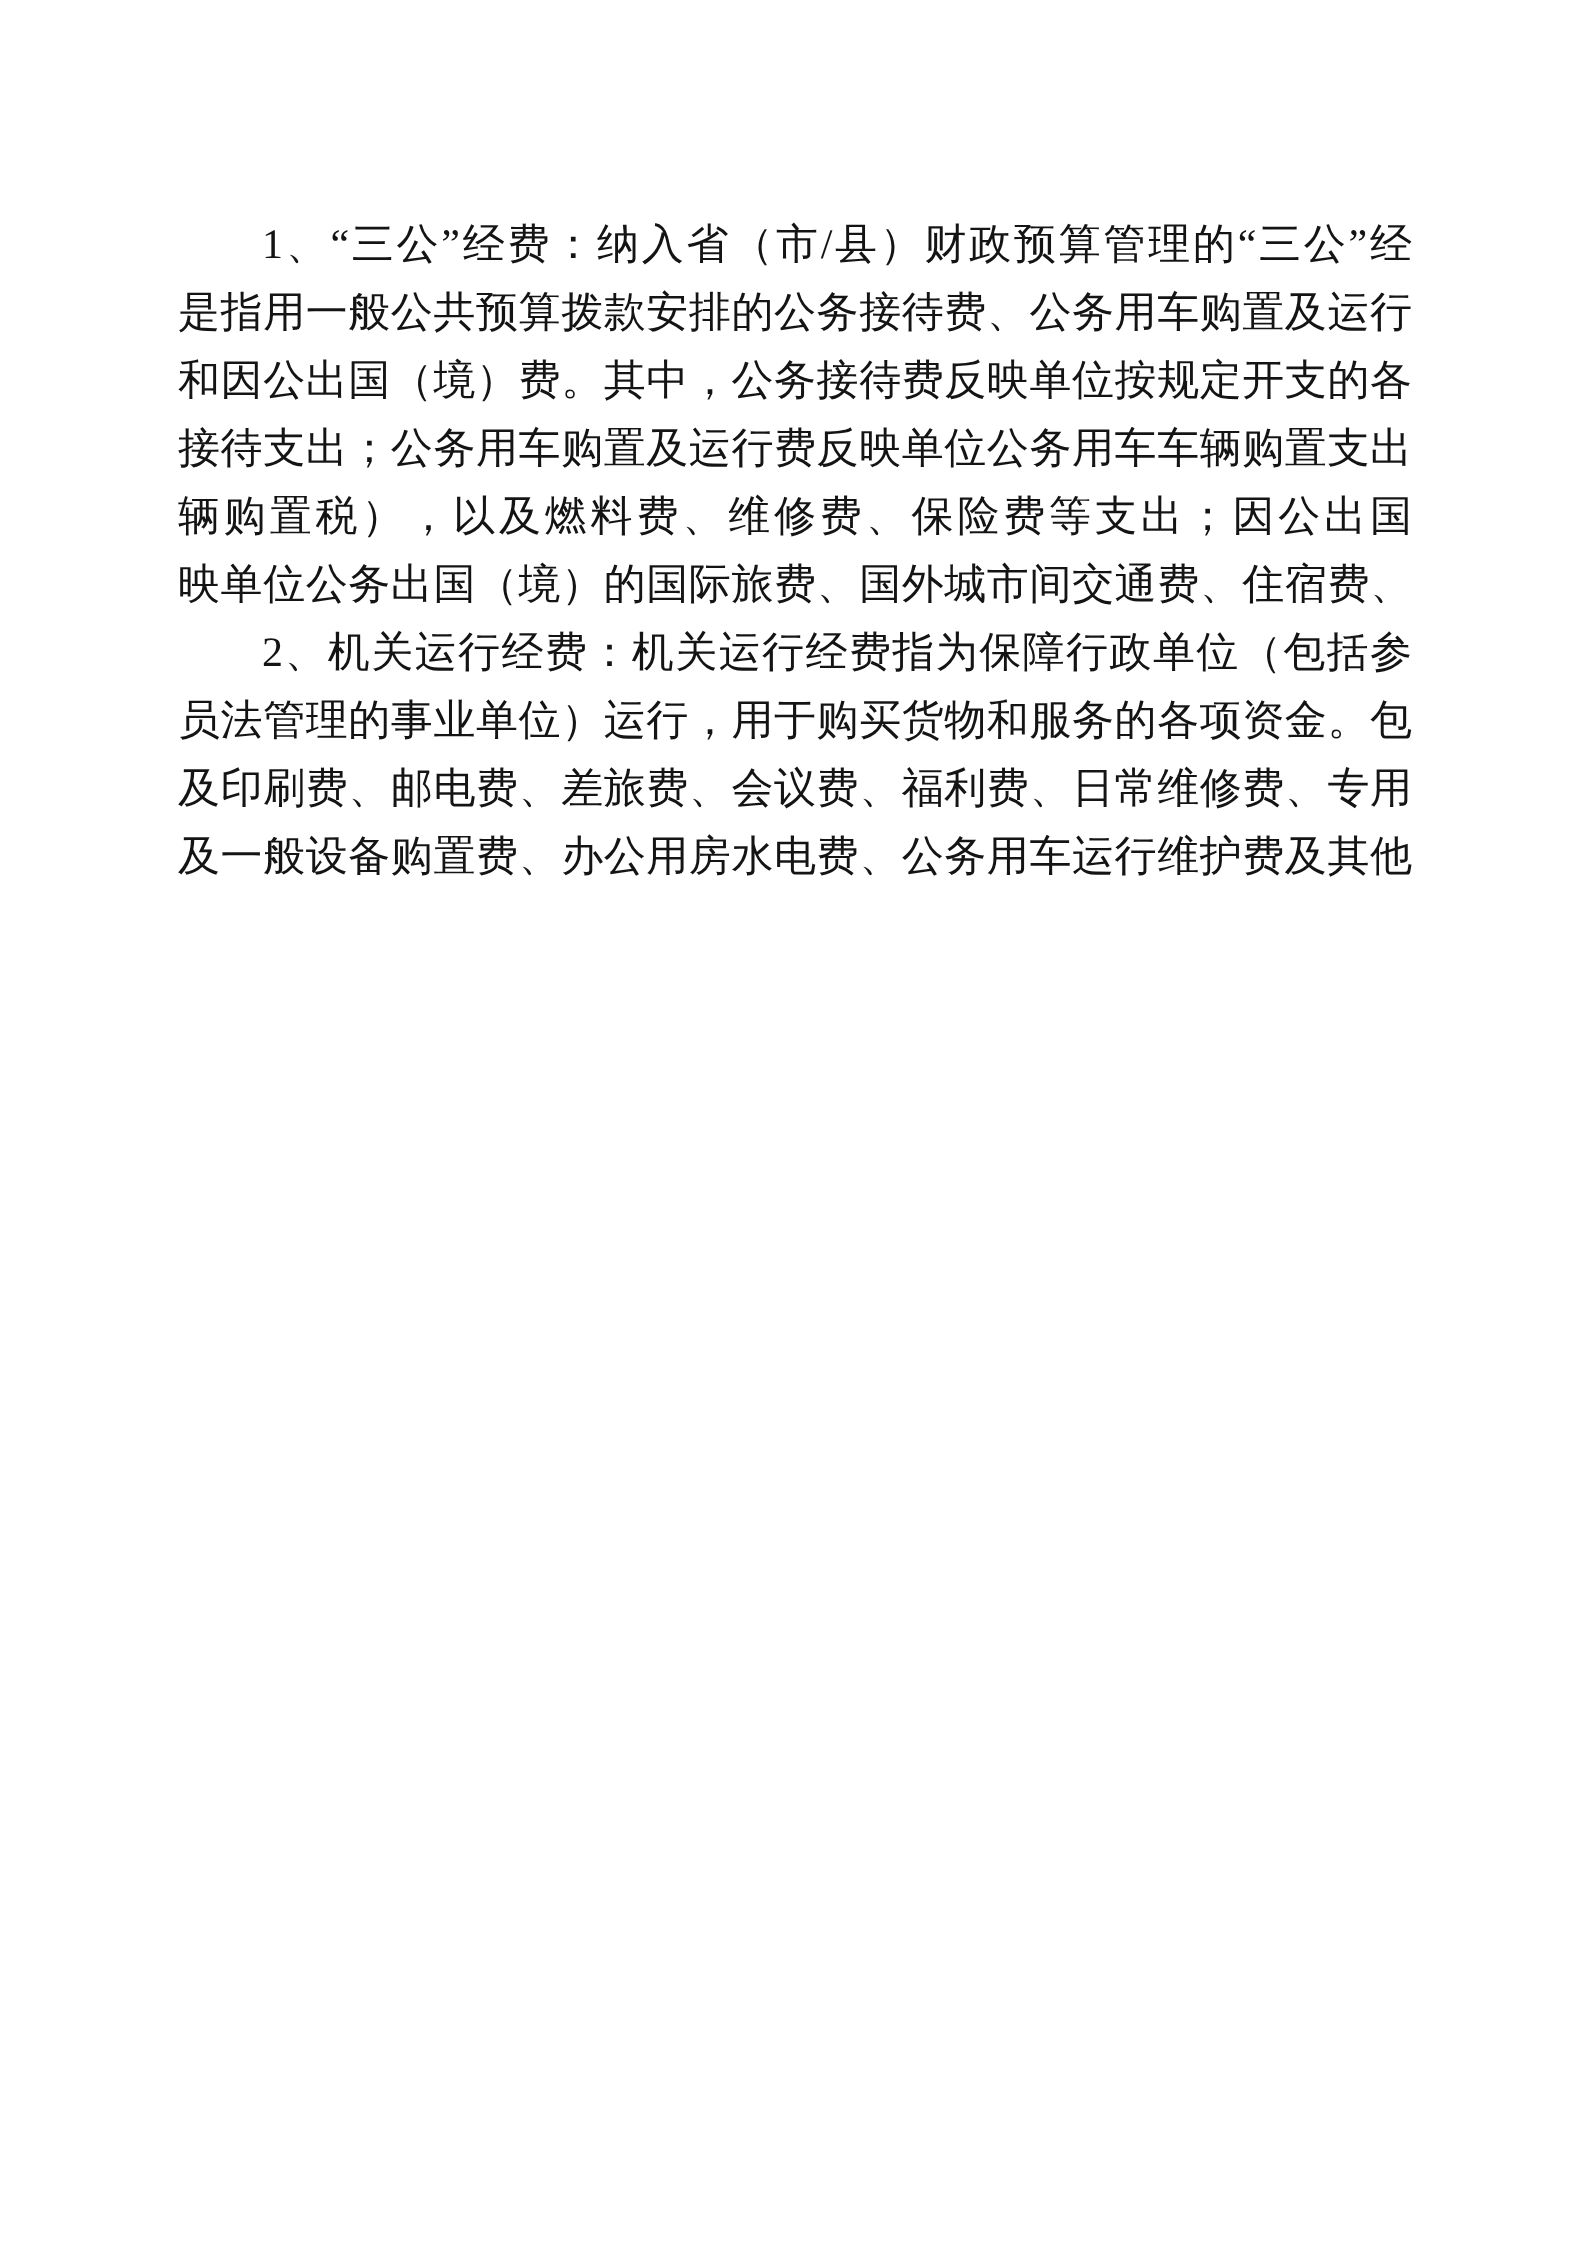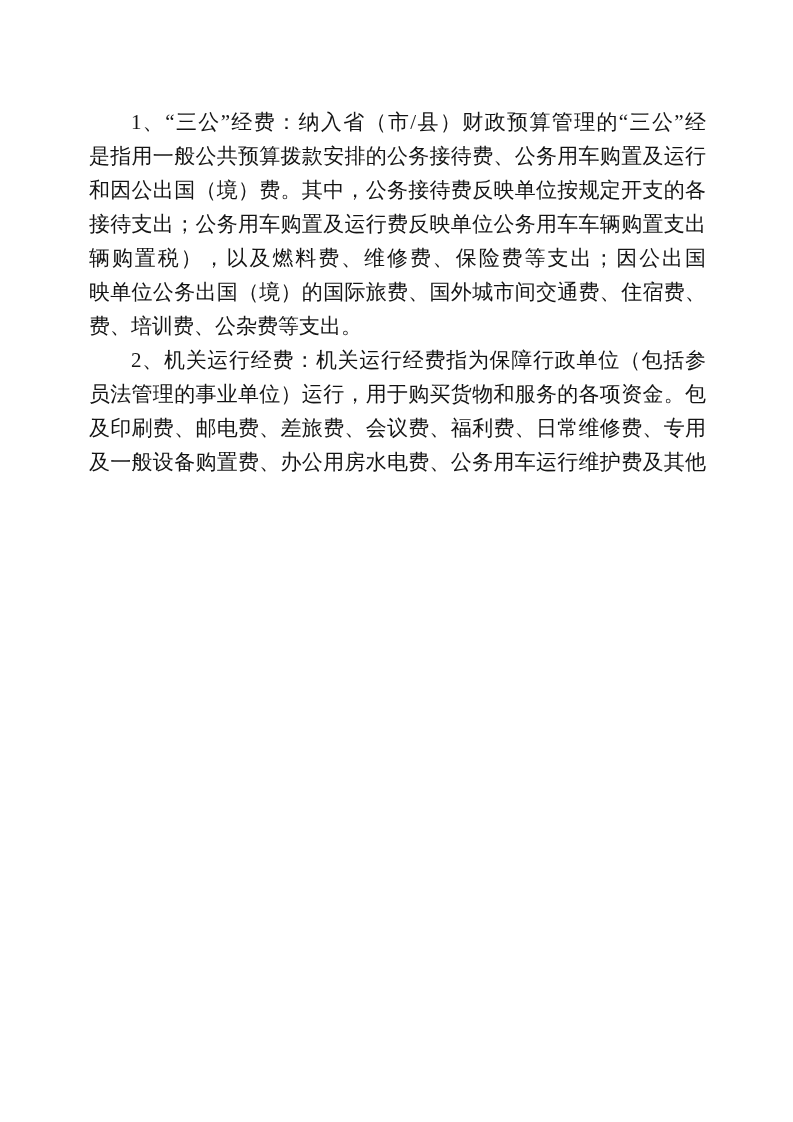--- a/index.html
+++ b/index.html
@@ -48,21 +48,20 @@
 <div class="page">
   <div class="text-block">
 
     <div class="para">
       <div class="line indent">1、“三公”经费：纳入省（市/县）财政预算管理的“三公”经费，</div>
       <div class="line">是指用一般公共预算拨款安排的公务接待费、公务用车购置及运行维护费</div>
       <div class="line">和因公出国（境）费。其中，公务接待费反映单位按规定开支的各类公务</div>
       <div class="line">接待支出；公务用车购置及运行费反映单位公务用车车辆购置支出（含车</div>
       <div class="line">辆购置税），以及燃料费、维修费、保险费等支出；因公出国（境）费反</div>
       <div class="line">映单位公务出国（境）的国际旅费、国外城市间交通费、住宿费、伙食</div>
-      <div class="line last">费、培训费、公杂费等支出。</div>
     </div>
 
     <div class="para">
       <div class="line indent">2、机关运行经费：机关运行经费指为保障行政单位（包括参照公务</div>
       <div class="line">员法管理的事业单位）运行，用于购买货物和服务的各项资金。包括办公</div>
       <div class="line">及印刷费、邮电费、差旅费、会议费、福利费、日常维修费、专用材料费</div>
       <div class="line last">及一般设备购置费、办公用房水电费、公务用车运行维护费及其他费用。</div>
     </div>
 
   </div>

